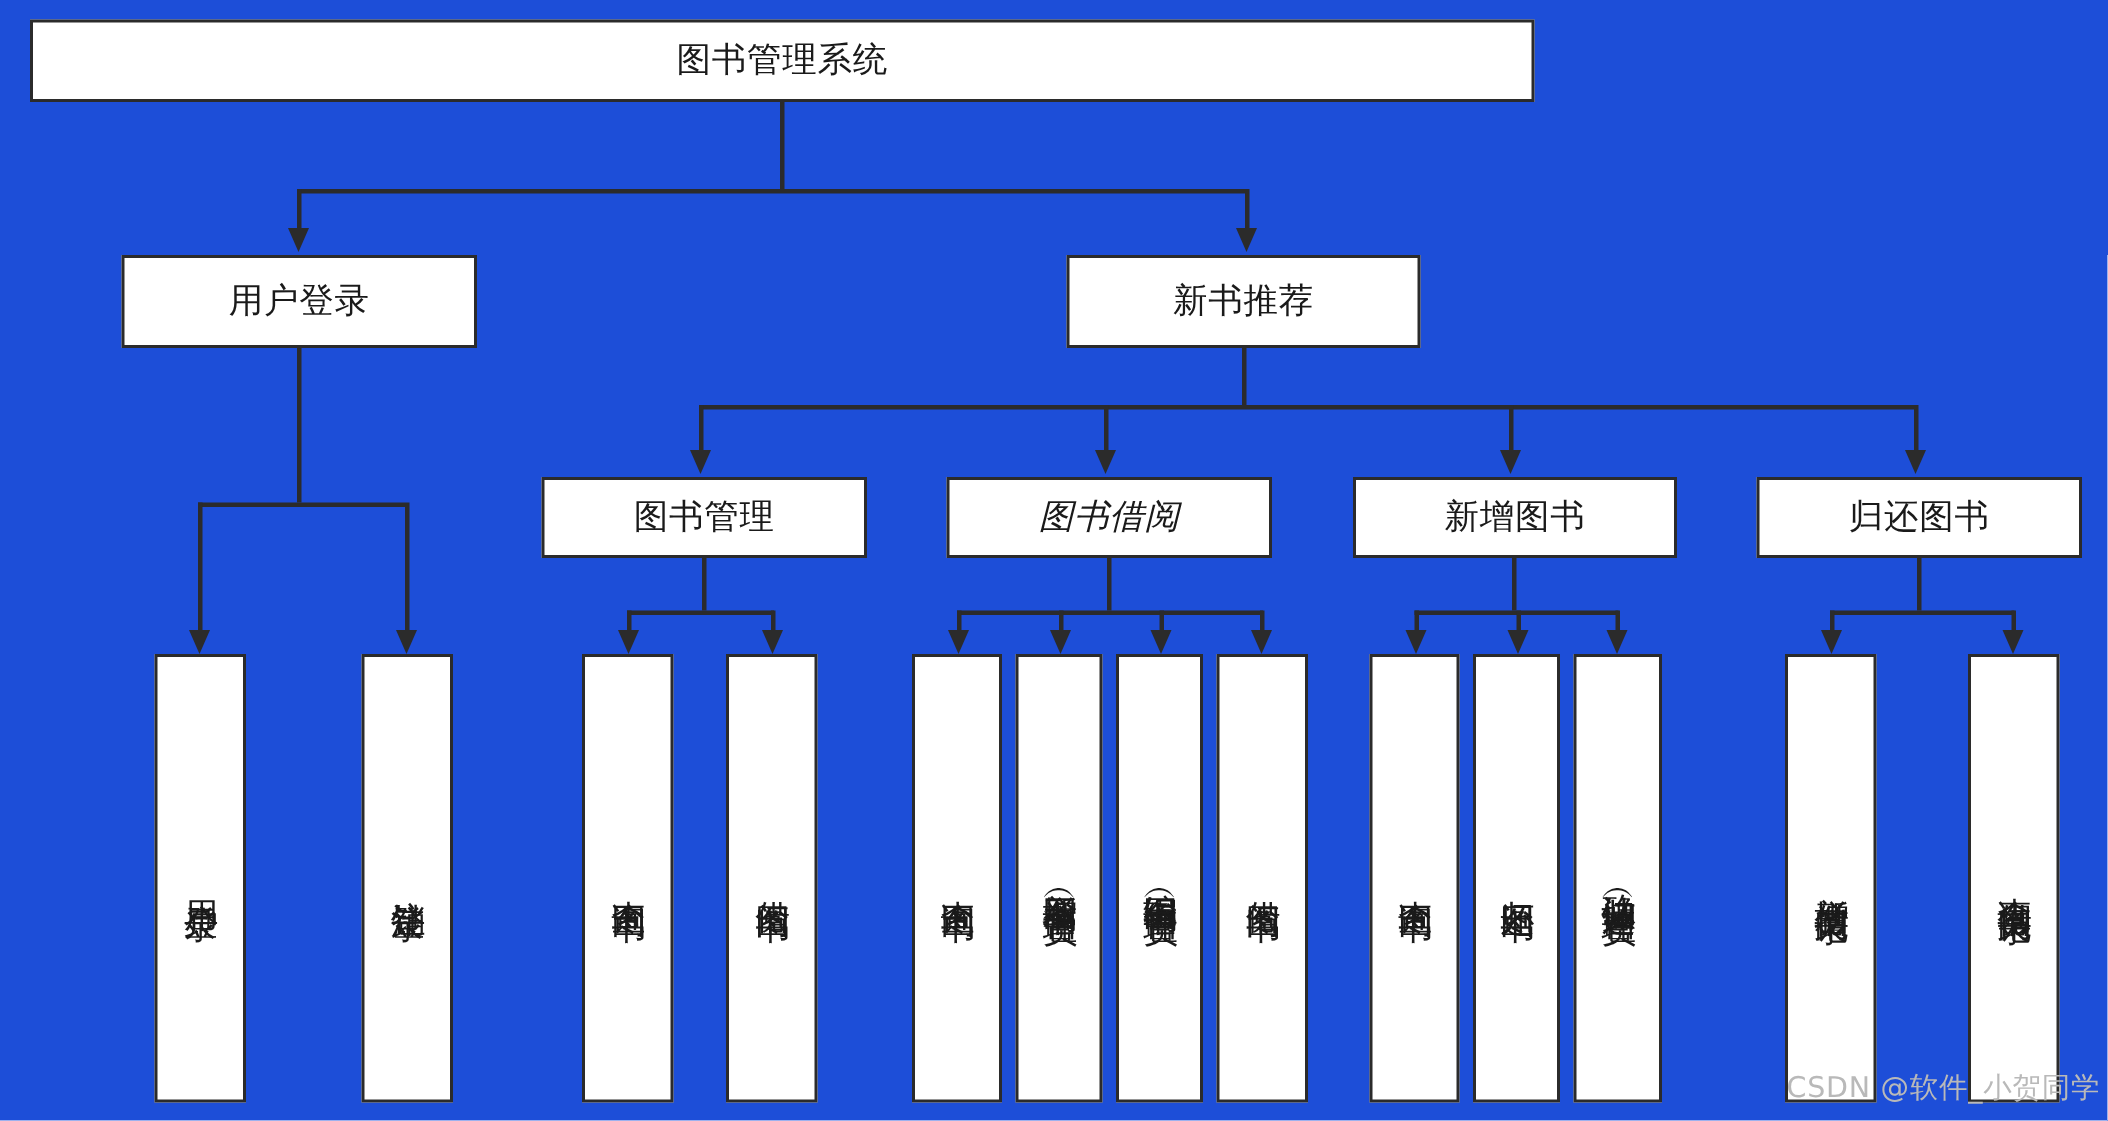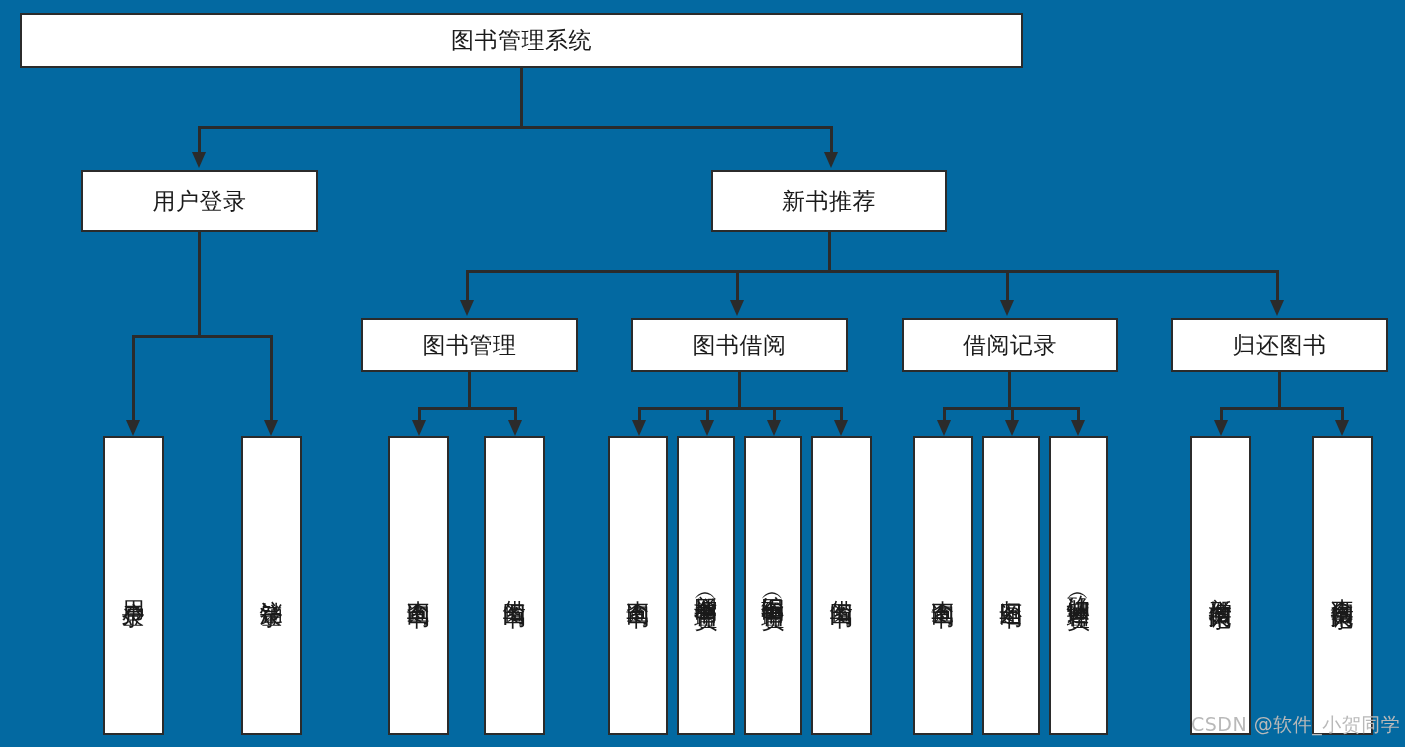--- a/index.html
+++ b/index.html
@@ -7,21 +7,21 @@
     padding: 0;
     background: #ffffff;
   }
   body {
     font-family: "DejaVu Sans", "Liberation Sans", sans-serif;
   }
   #canvas {
     position: relative;
     width: 1405px;
     height: 747px;
-    background: #0369a1;
+    background: #1d4ed8;
     overflow: hidden;
   }
   
   .node {
     position: absolute;
     box-sizing: border-box;
     border: 2.5px solid #2b2b2b;
     background: #ffffff;
     display: flex;
     align-items: center;
@@ -102,22 +102,22 @@
   <div class="edge v" style="left:466px; top:270px; height:30px;"></div>
   <div class="edge v" style="left:736px; top:270px; height:30px;"></div>
   <div class="edge v" style="left:1006px; top:270px; height:30px;"></div>
   <div class="edge v" style="left:1276px; top:270px; height:30px;"></div>
   <div class="arrow" style="left:460px; top:300px;"></div>
   <div class="arrow" style="left:730px; top:300px;"></div>
   <div class="arrow" style="left:1000px; top:300px;"></div>
   <div class="arrow" style="left:1270px; top:300px;"></div>
 
   <div class="node horiz" style="left: 361px; top: 318px; width: 217px; height: 54px;">图书管理</div>
-  <div class="node horiz" style="left: 631px; top: 318px; width: 217px; height: 54px;">图书借阅</div>
-  <div class="node horiz" style="left: 902px; top: 318px; width: 216px; height: 54px;">借阅记录</div>
+  <div class="node horiz" style="left: 631px; top: 318px; width: 217px; height: 54px; font-style: italic;">图书借阅</div>
+  <div class="node horiz" style="left: 902px; top: 318px; width: 216px; height: 54px;">新增图书</div>
   <div class="node horiz" style="left: 1171px; top: 318px; width: 217px; height: 54px;">归还图书</div>
 
   <div class="edge v" style="left:468px; top:372px; height:35px;"></div>
   <div class="edge h" style="left:418px; top:407px; width:98px;"></div>
   <div class="edge v" style="left:418px; top:407px; height:13px;"></div>
   <div class="edge v" style="left:514px; top:407px; height:13px;"></div>
   <div class="arrow" style="left:412px; top:420px;"></div>
   <div class="arrow" style="left:508px; top:420px;"></div>
 
   <div class="edge v" style="left:738px; top:372px; height:35px;"></div>

